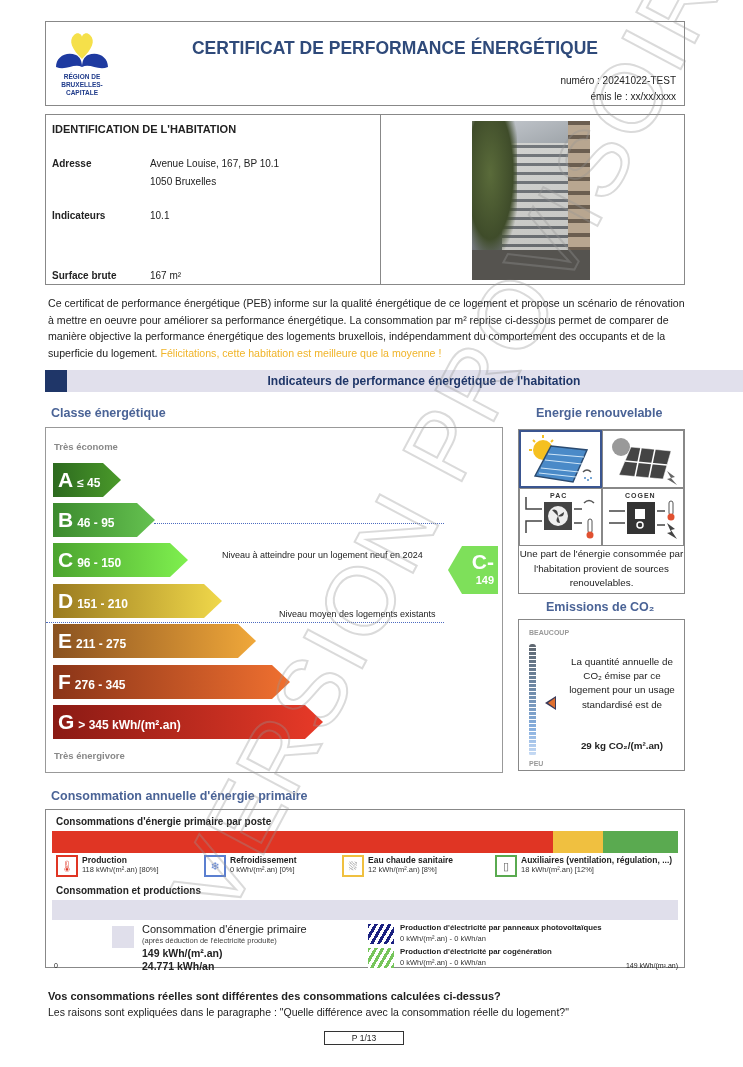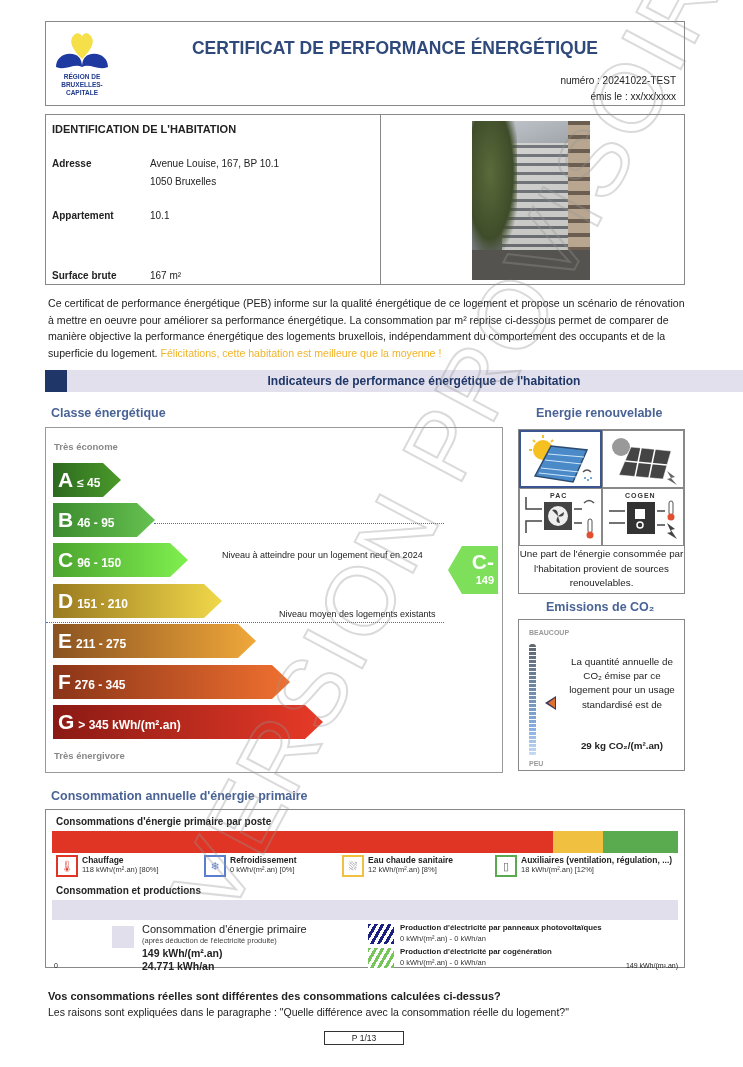--- a/index.html
+++ b/index.html
@@ -105,21 +105,21 @@
   <div class="numero">numéro : 20241022-TEST</div>
   <div class="emis">émis le : xx/xx/xxxx</div>
 </div>
 
 <div class="ident">
   <div class="ident-left">
     <div class="ident-title">IDENTIFICATION DE L'HABITATION</div>
     <div class="ident-label" style="top:43px">Adresse</div>
     <div class="ident-value" style="top:43px">Avenue Louise, 167, BP 10.1</div>
     <div class="ident-value" style="top:61px">1050 Bruxelles</div>
-    <div class="ident-label" style="top:95px">Appartement</div>
+    <div class="ident-label" style="top:95px">Indicateurs</div>
     <div class="ident-value" style="top:95px">10.1</div>
     <div class="ident-label" style="top:155px">Surface brute</div>
     <div class="ident-value" style="top:155px">167 m²</div>
   </div>
   <div class="photo">
     <div class="bldg"></div>
     <div class="tree"></div>
     <div class="tower"></div>
     <div class="street"></div>
   </div>
@@ -270,21 +270,21 @@
   <div class="conso-sub" style="top:6px">Consommations d'énergie primaire par poste</div>
   <div class="stack">
     <div style="width:80%; background:#e03524;"></div>
     <div style="width:8%; background:#f0c040;"></div>
     <div style="width:12%; background:#5aaa50;"></div>
   </div>
 
   <div class="poste" style="left:10px;">
     <div class="ico" style="border-color:#e03524; color:#e03524;">🌡</div>
     <div>
-        <span class="name">Chauffage</span>
+        <span class="name">Production</span>
         <span class="amt">118 kWh/(m².an) [80%]</span>
       </div>
   </div>
   <div class="poste" style="left:158px;">
     <div class="ico" style="border-color:#5b7fd0; color:#5b7fd0;">❄</div>
     <div>
         <span class="name">Refroidissement</span>
         <span class="amt">0 kWh/(m².an) [0%]</span>
       </div>
   </div>

